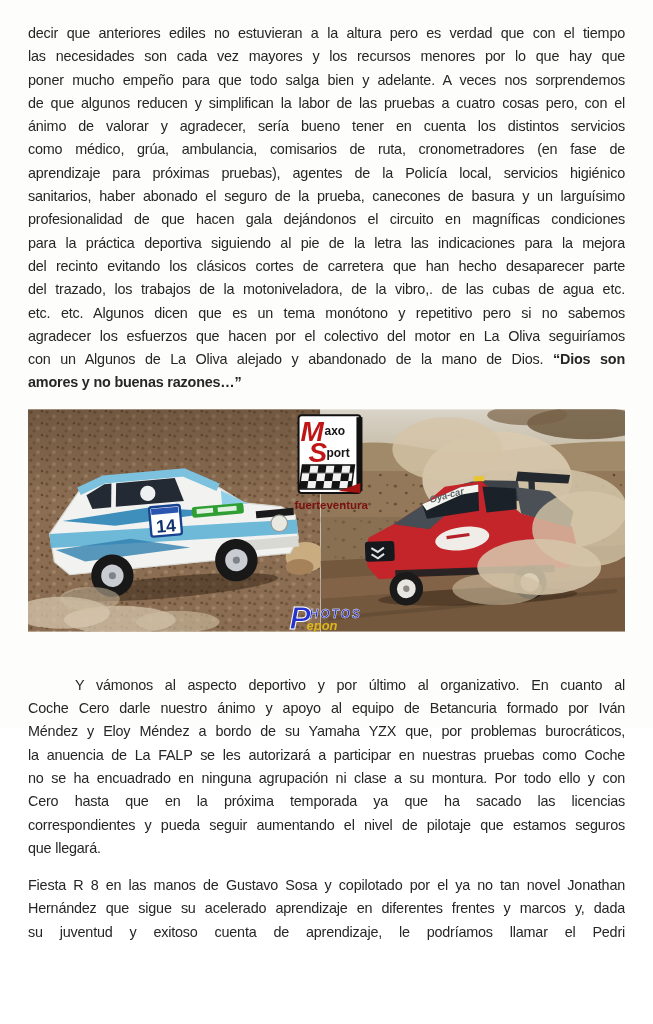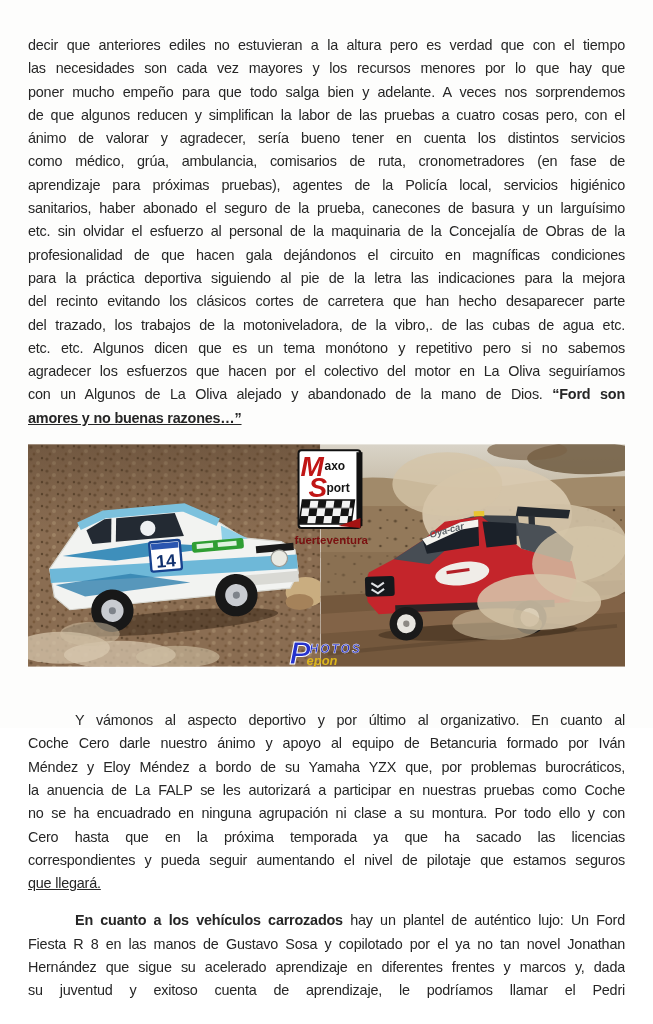--- a/index.html
+++ b/index.html
@@ -1,24 +1,24 @@
 <!DOCTYPE html>
 <html><head>
 <meta charset="utf-8">
 <style>
   html,body{margin:0;padding:0;background:#ffffff;}
   body{width:653px;height:1024px;overflow:hidden;
        font-family:"Liberation Sans","DejaVu Sans",sans-serif;}
   .page{width:653px;height:728px;background:#fdfdfc;box-sizing:border-box;
-        padding:34px 28px 0 28px;color:#262626;}
+        padding:22px 28px 0 28px;color:#262626;}
   .para{margin:0;}
   .line{height:23.3px;line-height:23.3px;font-size:14.4px;letter-spacing:-0.2px;
         text-align:justify;text-align-last:justify;text-justify:inter-word;
         overflow:hidden;white-space:normal;}
-  .line.last{text-align-last:left;text-decoration:underline;}
+  .line.last{text-align-last:left;}
   .line.indent{text-indent:47px;}
   .line .b{font-weight:700;}
   .photo-strip{display:block;margin-top:14px;}
   .gap-after-photos{height:42px;}
   .para + .para{margin-top:14px;}
   svg text{font-family:"Liberation Sans","DejaVu Sans",sans-serif;}
 </style>
 </head>
 <body>
 
@@ -27,28 +27,27 @@
   <div>
       <div class="para">
         <div class="line"><span>decir que anteriores ediles no estuvieran a la altura pero es verdad que con el tiempo</span></div>
         <div class="line"><span>las necesidades son cada vez mayores y los recursos menores por lo que hay que</span></div>
         <div class="line"><span>poner mucho empeño para que todo salga bien y adelante.  A veces nos sorprendemos</span></div>
         <div class="line"><span>de que algunos reducen y simplifican la labor de las pruebas a cuatro cosas pero, con el</span></div>
         <div class="line"><span>ánimo de valorar y agradecer, sería bueno  tener en cuenta los  distintos servicios</span></div>
         <div class="line"><span>como médico, grúa, ambulancia, comisarios de ruta, cronometradores (en fase de</span></div>
         <div class="line"><span>aprendizaje para próximas pruebas), agentes de la Policía local, servicios higiénico</span></div>
         <div class="line"><span>sanitarios, haber abonado el seguro de la prueba, canecones de basura y un larguísimo</span></div>
-        <div class="line"><span>etc. sin olvidar el esfuerzo al personal de la maquinaria de la Concejalía de Obras de la</span></div>
         <div class="line"><span>profesionalidad de que hacen gala  dejándonos el circuito en magníficas condiciones</span></div>
         <div class="line"><span>para la práctica deportiva siguiendo al pie de la letra las indicaciones para la mejora</span></div>
         <div class="line"><span>del recinto evitando los clásicos cortes de carretera que han hecho desaparecer parte</span></div>
         <div class="line"><span>del trazado, los trabajos de la motoniveladora, de la vibro,. de las cubas de agua etc.</span></div>
         <div class="line"><span>etc. etc.  Algunos dicen que es un tema monótono y repetitivo pero si no sabemos</span></div>
         <div class="line"><span>agradecer los esfuerzos que hacen por el colectivo del motor en La Oliva seguiríamos</span></div>
-        <div class="line"><span>con un Algunos de La Oliva alejado y abandonado de la mano de Dios.  </span><span class="b">“Ford son</span></div>
+        <div class="line"><span>con un Algunos de La Oliva alejado y abandonado de la mano de Dios.  </span><span class="b">“Dios son</span></div>
         <div class="line last"><span class="b">amores y no buenas razones…”</span></div>
       </div>
     </div>
 
   <svg class="photo-strip" width="597" height="223" viewBox="0 0 598 223" xmlns="http://www.w3.org/2000/svg">
     <defs>
       <pattern id="dirtL" width="16" height="12" patternUnits="userSpaceOnUse">
         <rect width="16" height="12" fill="#8a6d52"></rect>
         <circle cx="3" cy="3" r="1.6" fill="#6b5138"></circle>
         <circle cx="10" cy="7" r="2" fill="#9e8365"></circle>
@@ -208,20 +207,19 @@
         <div class="line indent"><span>Y vámonos al aspecto deportivo y por último al organizativo.  En cuanto al</span></div>
         <div class="line"><span>Coche Cero darle nuestro ánimo y apoyo al equipo de Betancuria formado por Iván</span></div>
         <div class="line"><span>Méndez y Eloy Méndez  a bordo de su Yamaha YZX que, por problemas burocráticos,</span></div>
         <div class="line"><span>la anuencia de La FALP se les autorizará a   participar en nuestras pruebas como Coche</span></div>
         <div class="line"><span>no se ha encuadrado en ninguna agrupación ni clase a su montura. Por todo ello y con</span></div>
         <div class="line"><span>Cero hasta que en la próxima temporada ya que ha sacado las licencias</span></div>
         <div class="line"><span>correspondientes y pueda seguir  aumentando el nivel de pilotaje que estamos seguros</span></div>
         <div class="line last"><span>que llegará.</span></div>
       </div>
       <div class="para">
-        <div class="line indent"><span class="b">En cuanto a los vehículos carrozados</span><span>  hay un plantel de auténtico lujo: Un Ford</span></div>
         <div class="line"><span>Fiesta R 8 en las manos de Gustavo Sosa y copilotado por el ya no tan novel Jonathan</span></div>
         <div class="line"><span>Hernández que sigue  su acelerado aprendizaje en diferentes frentes y marcos y, dada</span></div>
         <div class="line"><span>su juventud y exitoso cuenta de aprendizaje, le podríamos llamar el Pedri</span></div>
       </div>
     </div>
 
 </div>
 
 </body></html>

